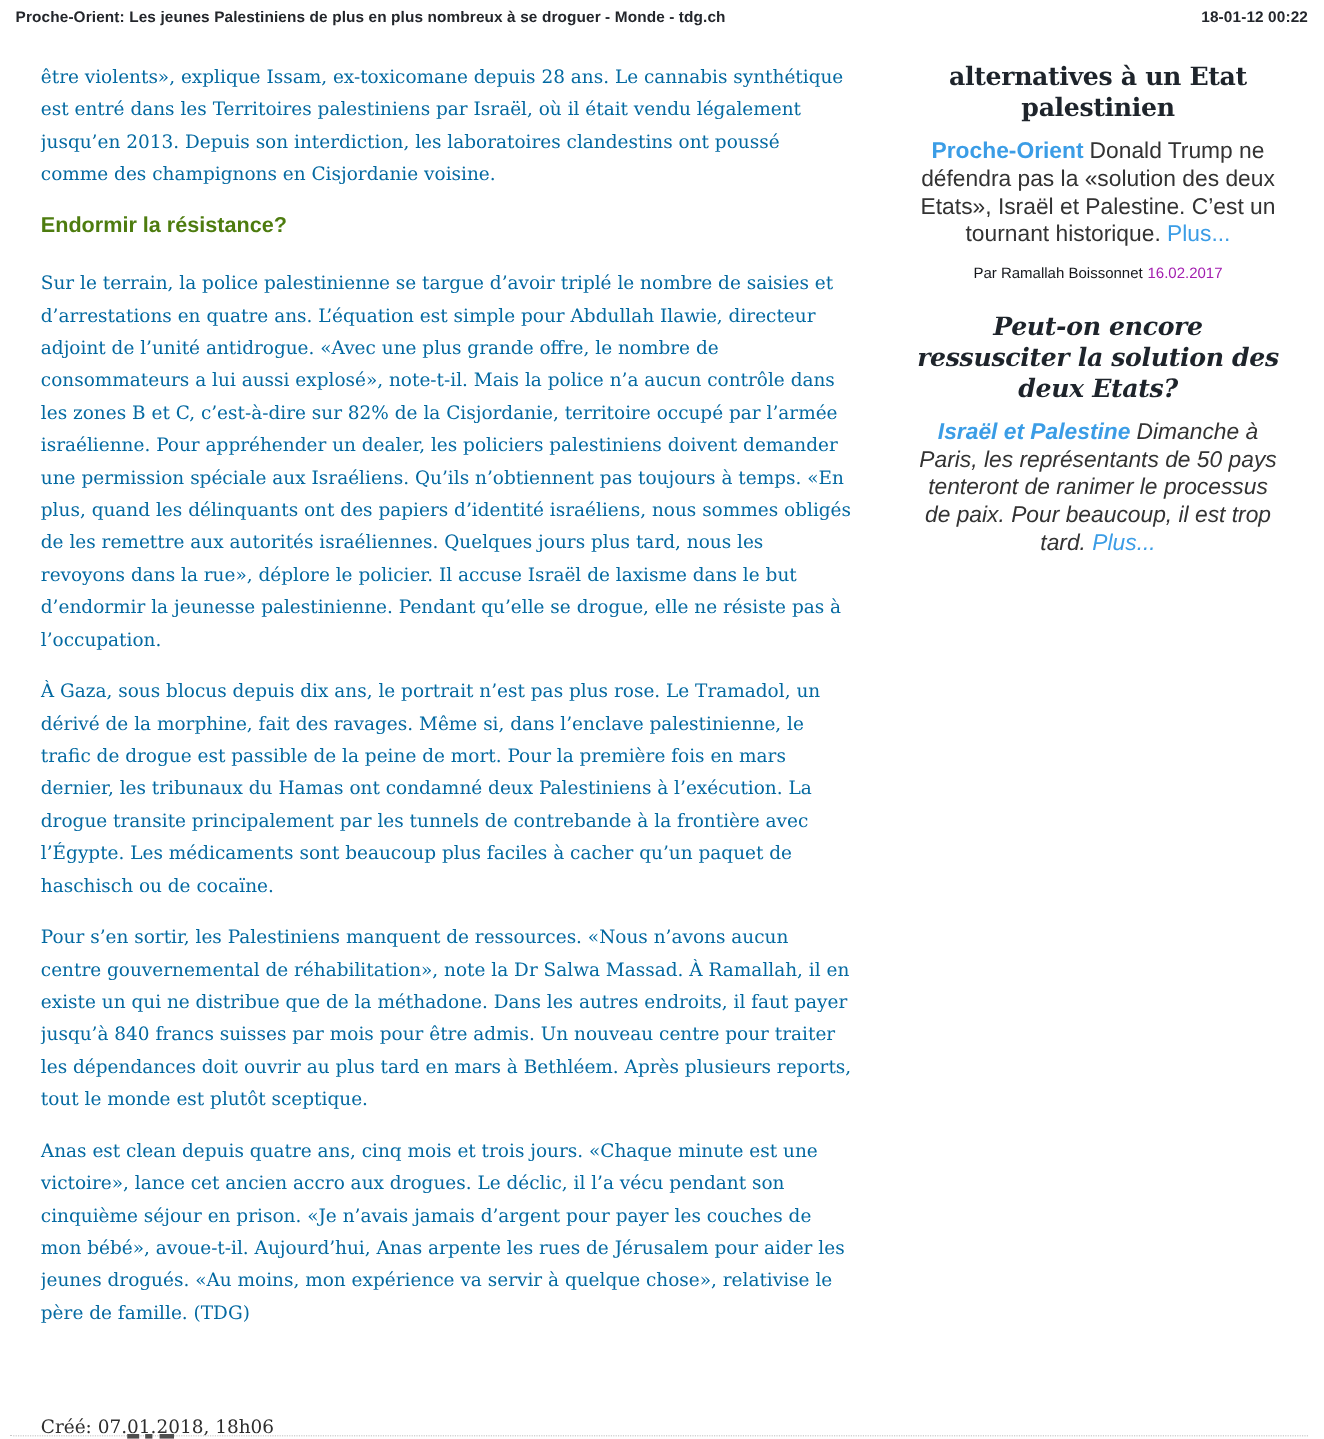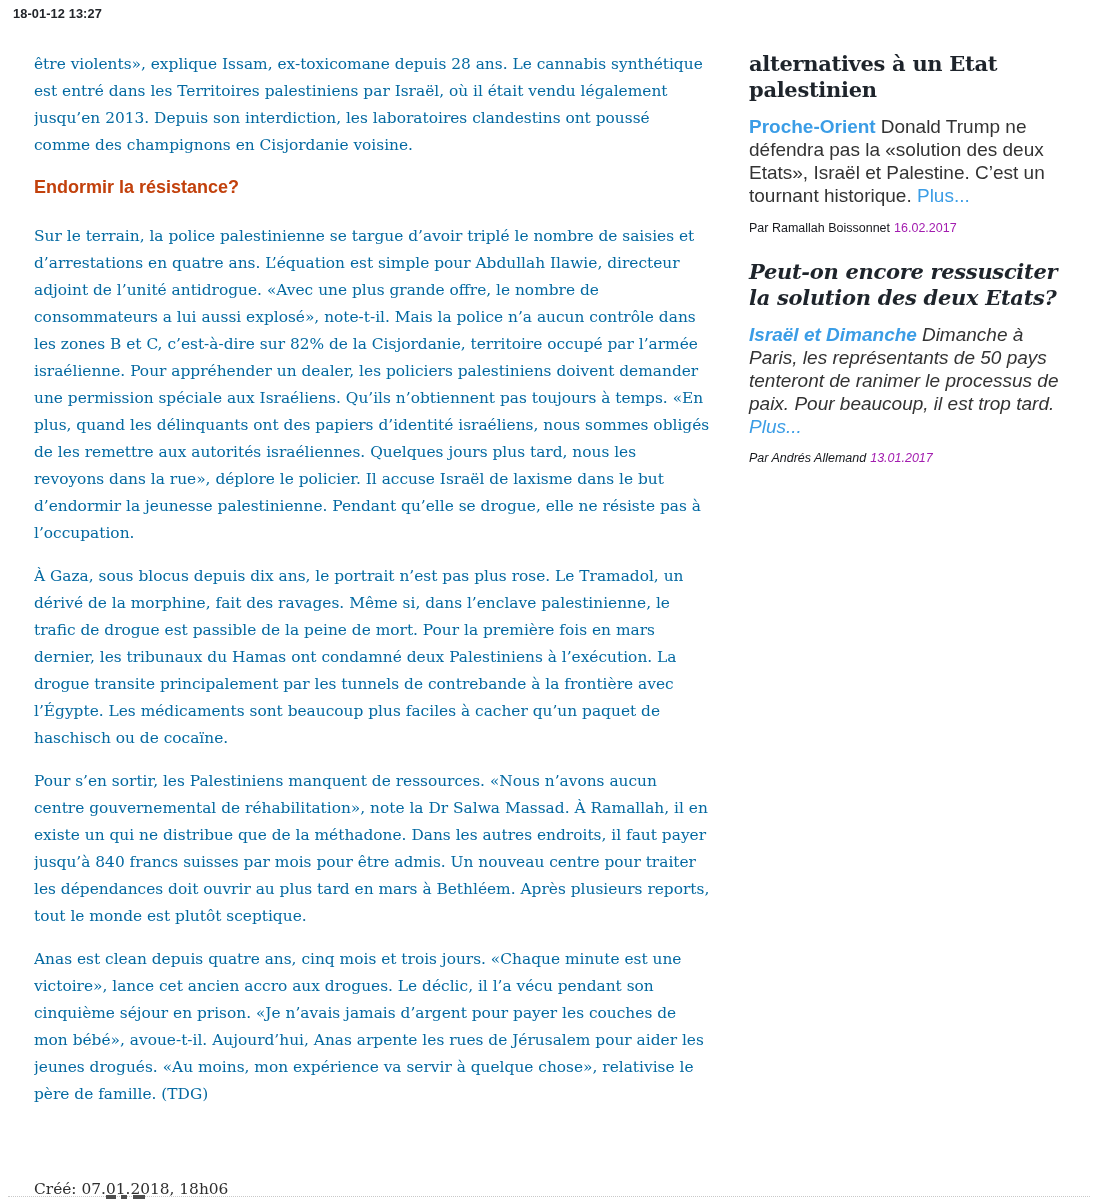--- a/index.html
+++ b/index.html
@@ -18,60 +18,61 @@
     position:absolute;left:34px;top:51px;width:676px;height:1100px;overflow:hidden;
   }
   .article p.body{
     margin:0 0 16px 0;
     font-family:"DejaVu Serif","Liberation Serif",serif;
     font-size:15.4px;line-height:27px;color:#0369a1;
   }
   .article h2.crosshead{
     margin:0 0 24px 0;
     font-family:"Liberation Sans",sans-serif;
-    font-size:18px;line-height:24px;font-weight:600;color:#c2410c;
+    font-size:18px;line-height:24px;font-weight:600;color:#4d7c0f;
   }
   .article-meta{
     position:absolute;left:34px;top:1161px;
     font-family:"DejaVu Serif","Liberation Serif",serif;
     font-size:15.4px;line-height:27px;color:#2d2d2d;
   }
   
   .bottom-clip{
     position:absolute;left:8px;right:13px;top:1196px;height:3px;
     border-top:1px dotted #c9c9c9;
   }
   .frag{position:absolute;top:1195px;height:4px;background:#4e4e4e;}
   .frag.f1{left:106px;width:10px;}
   .frag.f2{left:121px;width:6px;}
   .frag.f3{left:133px;width:12px;}
   
   .sidebar{position:absolute;left:749px;top:51px;width:320px;}
-  .sb-article{margin:0 0 0 0;}
+  .sb-article{margin:0 0 0 12px;text-align:center;}
   .sb-article + .sb-article{margin-top:22px;font-style:italic;}
   .sb-headline{
     margin:0 0 12px 0;
     font-family:"DejaVu Serif","Liberation Serif",serif;
     font-weight:700;font-size:21px;line-height:26px;letter-spacing:-.3px;
     color:#1e242b;cursor:pointer;
   }
   .sb-teaser{
     margin:0 0 7px 0;
     font-size:19px;line-height:23px;color:#333333;
   }
   .sb-tag{font-weight:700;color:#3b9de6;margin-right:5px;cursor:pointer;}
   .sb-more{color:#3b9de6;cursor:pointer;}
   .sb-byline{font-size:12.5px;line-height:17px;color:#16181d;}
   .sb-date{color:#a21caf;margin-left:4px;}
 </style>
 </head>
 <body>
 
 <div class="print-header">
-  <span>18-01-12 13:27</span>
+  <span>Proche-Orient: Les jeunes Palestiniens de plus en plus nombreux à se droguer - Monde - tdg.ch</span>
+  <span>18-01-12 00:22</span>
 </div>
 
 <div class="article">
   <p class="body">être violents», explique Issam, ex-toxicomane depuis 28 ans. Le cannabis synthétique est entré dans les Territoires palestiniens par Israël, où il était vendu légalement jusqu’en 2013. Depuis son interdiction, les laboratoires clandestins ont poussé comme des champignons en Cisjordanie voisine.</p>
   <h2 class="crosshead">Endormir la résistance?</h2>
   <p class="body">Sur le terrain, la police palestinienne se targue d’avoir triplé le nombre de saisies et d’arrestations en quatre ans. L’équation est simple pour Abdullah Ilawie, directeur adjoint de l’unité antidrogue. «Avec une plus grande offre, le nombre de consommateurs a lui aussi explosé», note-t-il. Mais la police n’a aucun contrôle dans les zones B et C, c’est-à-dire sur 82% de la Cisjordanie, territoire occupé par l’armée israélienne. Pour appréhender un dealer, les policiers palestiniens doivent demander une permission spéciale aux Israéliens. Qu’ils n’obtiennent pas toujours à temps. «En plus, quand les délinquants ont des papiers d’identité israéliens, nous sommes obligés de les remettre aux autorités israéliennes. Quelques jours plus tard, nous les revoyons dans la rue», déplore le policier. Il accuse Israël de laxisme dans le but d’endormir la jeunesse palestinienne. Pendant qu’elle se drogue, elle ne résiste pas à l’occupation.</p>
   <p class="body">À Gaza, sous blocus depuis dix ans, le portrait n’est pas plus rose. Le Tramadol, un dérivé de la morphine, fait des ravages. Même si, dans l’enclave palestinienne, le trafic de drogue est passible de la peine de mort. Pour la première fois en mars dernier, les tribunaux du Hamas ont condamné deux Palestiniens à l’exécution. La drogue transite principalement par les tunnels de contrebande à la frontière avec l’Égypte. Les médicaments sont beaucoup plus faciles à cacher qu’un paquet de haschisch ou de cocaïne.</p>
   <p class="body">Pour s’en sortir, les Palestiniens manquent de ressources. «Nous n’avons aucun centre gouvernemental de réhabilitation», note la Dr Salwa Massad. À Ramallah, il en existe un qui ne distribue que de la méthadone. Dans les autres endroits, il faut payer jusqu’à 840 francs suisses par mois pour être admis. Un nouveau centre pour traiter les dépendances doit ouvrir au plus tard en mars à Bethléem. Après plusieurs reports, tout le monde est plutôt sceptique.</p>
   <p class="body">Anas est clean depuis quatre ans, cinq mois et trois jours. «Chaque minute est une victoire», lance cet ancien accro aux drogues. Le déclic, il l’a vécu pendant son cinquième séjour en prison. «Je n’avais jamais d’argent pour payer les couches de mon bébé», avoue-t-il. Aujourd’hui, Anas arpente les rues de Jérusalem pour aider les jeunes drogués. «Au moins, mon expérience va servir à quelque chose», relativise le père de famille. (TDG)</p>
 </div>
@@ -92,21 +93,18 @@
       <span class="sb-more">Plus...</span>
     </p>
     <p class="sb-byline">
       <span>Par Ramallah Boissonnet</span><span class="sb-date">16.02.2017</span>
     </p>
   </div>
 
   <div class="sb-article">
     <h3 class="sb-headline">Peut-on encore ressusciter la solution des deux Etats?</h3>
     <p class="sb-teaser">
-      <span class="sb-tag">Israël et Dimanche</span><span>Dimanche à Paris, les représentants de 50 pays tenteront de ranimer le processus de paix. Pour beaucoup, il est trop tard.</span>
+      <span class="sb-tag">Israël et Palestine</span><span>Dimanche à Paris, les représentants de 50 pays tenteront de ranimer le processus de paix. Pour beaucoup, il est trop tard.</span>
       <span class="sb-more">Plus...</span>
-    </p>
-    <p class="sb-byline">
-      <span>Par Andrés Allemand</span><span class="sb-date">13.01.2017</span>
     </p>
   </div>
 
 </div>
 
 </body></html>

